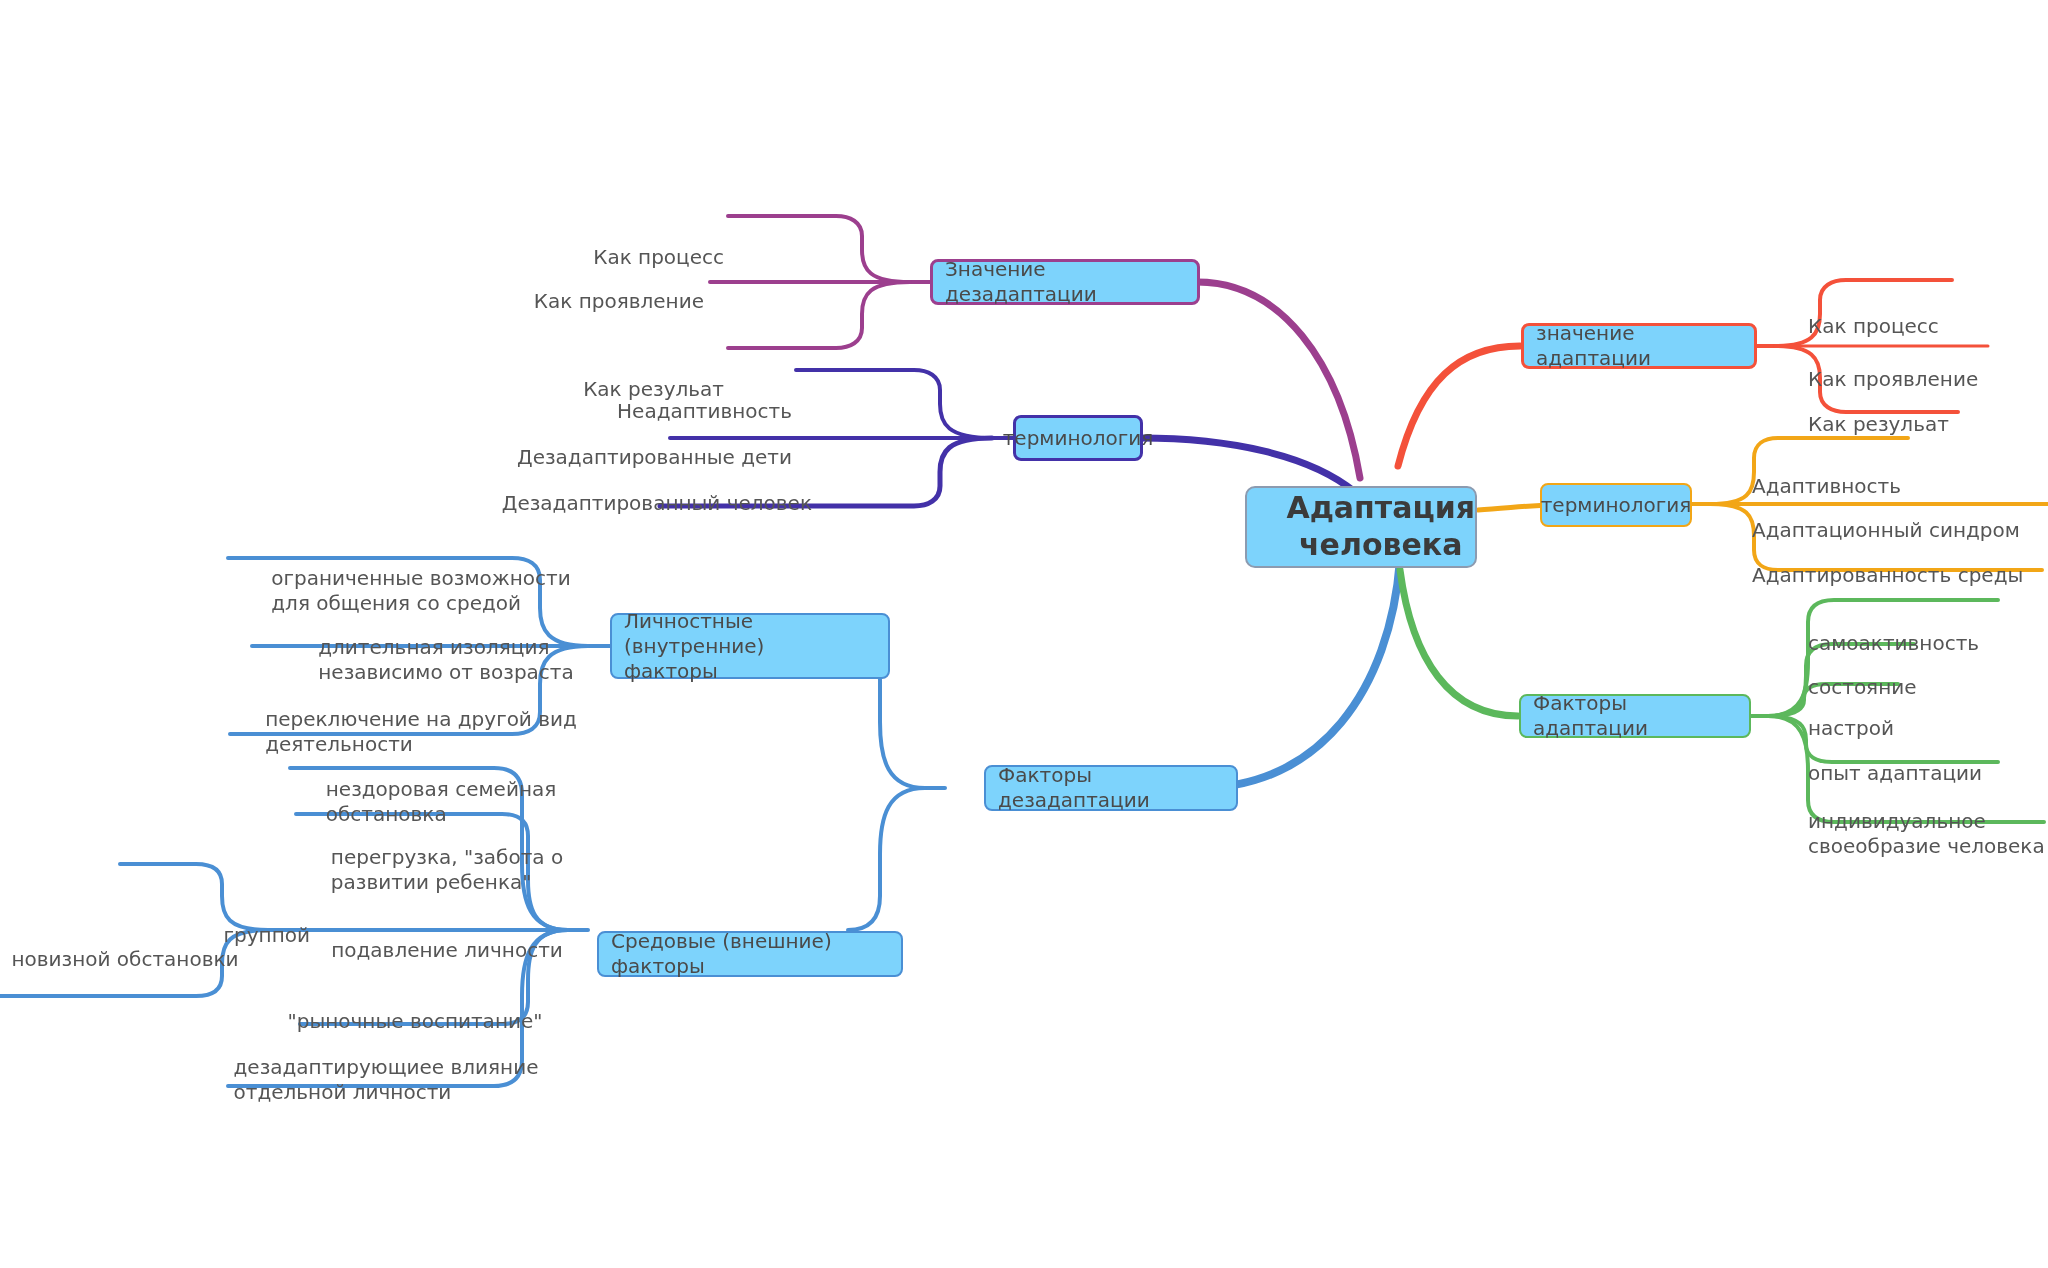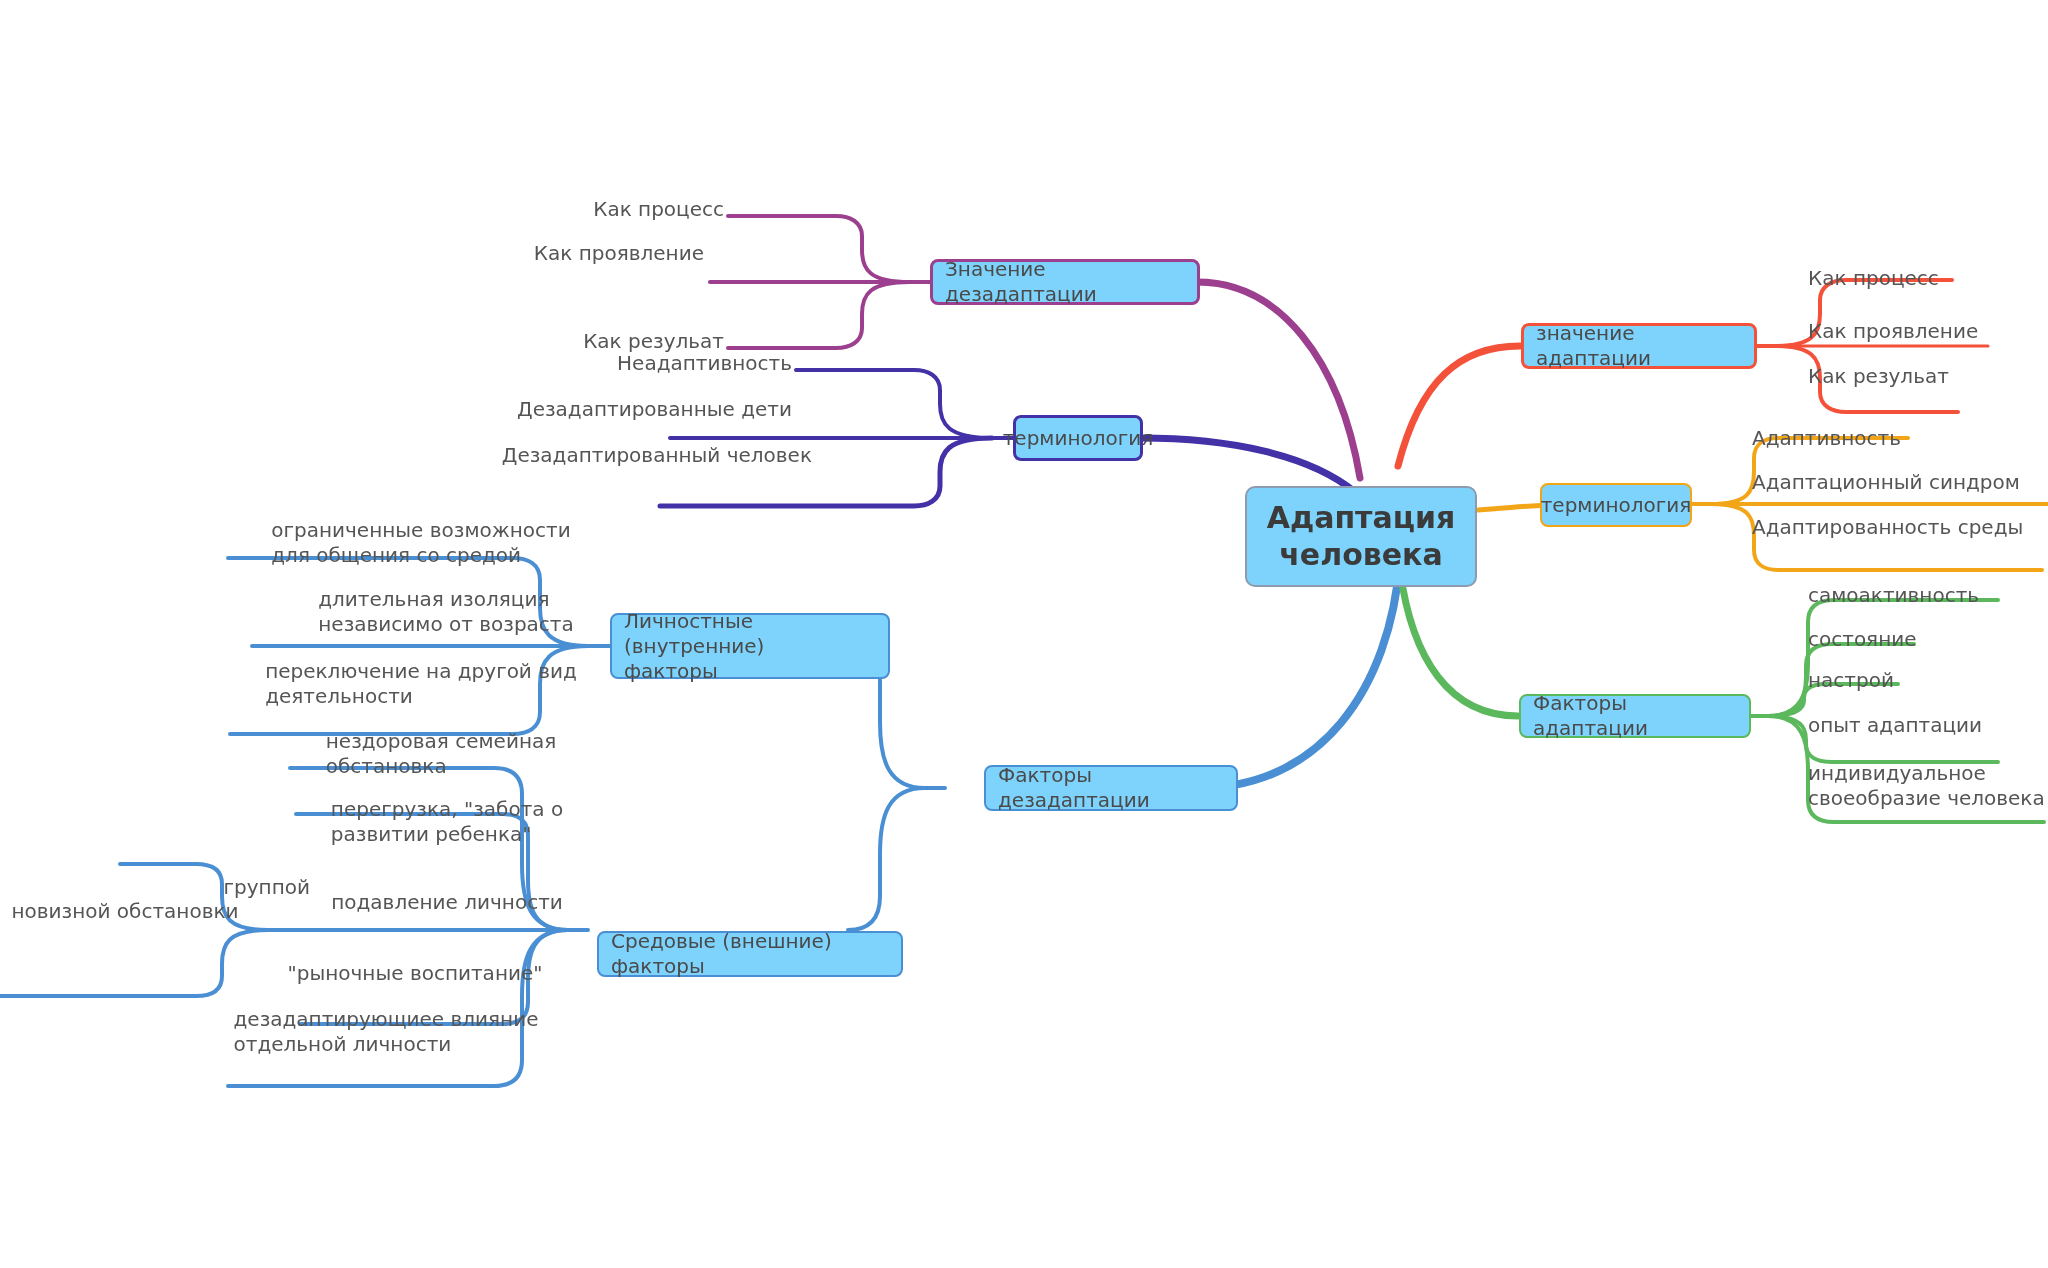--- a/index.html
+++ b/index.html
@@ -53,21 +53,21 @@
     border-radius: 10px;
     font-size: 30px;
     font-weight: bold;
     color: #3b3b3b;
     text-align: center;
     justify-content: center;
     line-height: 1.22;
   }
   .lvl1 { font-size: 20px; border-width: 3px; }
   .lvl2 { font-size: 20px; border-width: 2px; }
-  .leaf { font-size: 20px; color: #555555; }
+  .leaf { font-size: 20px; color: #555555; margin-top: 48px; }
   .leaf.r { justify-content: flex-start; }
   .leaf.l { justify-content: flex-end; text-align: right; }
   .leaf.lstart { justify-content: center; text-align: left; }
 </style>
 </head>
 <body>
 
 <div id="canvas">
 
   <svg class="links" viewBox="0 0 2048 1268" xmlns="http://www.w3.org/2000/svg">
@@ -135,21 +135,21 @@
       <path d="M1400,570 C1412,660 1450,716 1518,716" stroke-width="7" stroke-linecap="round"></path>
       <path d="M1750,716 L1768,716" stroke-width="4" stroke-linecap="round"></path>
       <path d="M1768,716 C1802,716 1808,692 1808,662 L1808,622 C1808,606 1818,600 1834,600 L1998,600" stroke-width="4" stroke-linecap="round"></path>
       <path d="M1768,716 C1800,716 1806,700 1806,676 L1806,666 C1806,650 1816,644 1832,644 L1914,644" stroke-width="4" stroke-linecap="round"></path>
       <path d="M1768,716 C1800,716 1804,706 1804,700 L1804,698 C1804,688 1812,684 1826,684 L1898,684" stroke-width="4" stroke-linecap="round"></path>
       <path d="M1768,716 C1802,716 1806,728 1806,740 L1806,744 C1806,756 1816,762 1832,762 L1998,762" stroke-width="4" stroke-linecap="round"></path>
       <path d="M1768,716 C1802,716 1808,740 1808,770 L1808,800 C1808,816 1818,822 1834,822 L2044,822" stroke-width="4" stroke-linecap="round"></path>
     </g>
   </svg>
 
-  <div class="node central" style="left:1245px; top:486px; width:232px; height:101px;">
+  <div class="node central" style="left:1245px; top:486px; width:232px; height:82px;justify-content:flex-end;">
     <span>Адаптация
 человека</span>
   </div>
 
   <div class="node boxed lvl1" style="left:930px; top:259px; width:270px; height:46px; border-color:#9c3f8e; justify-content:center;">
     <span>Значение дезадаптации</span>
   </div>
   <div class="node plain leaf l" style="left:528px; top:194px; width:196px; height:30px;">
     <span>Как процесс</span>
   </div>

